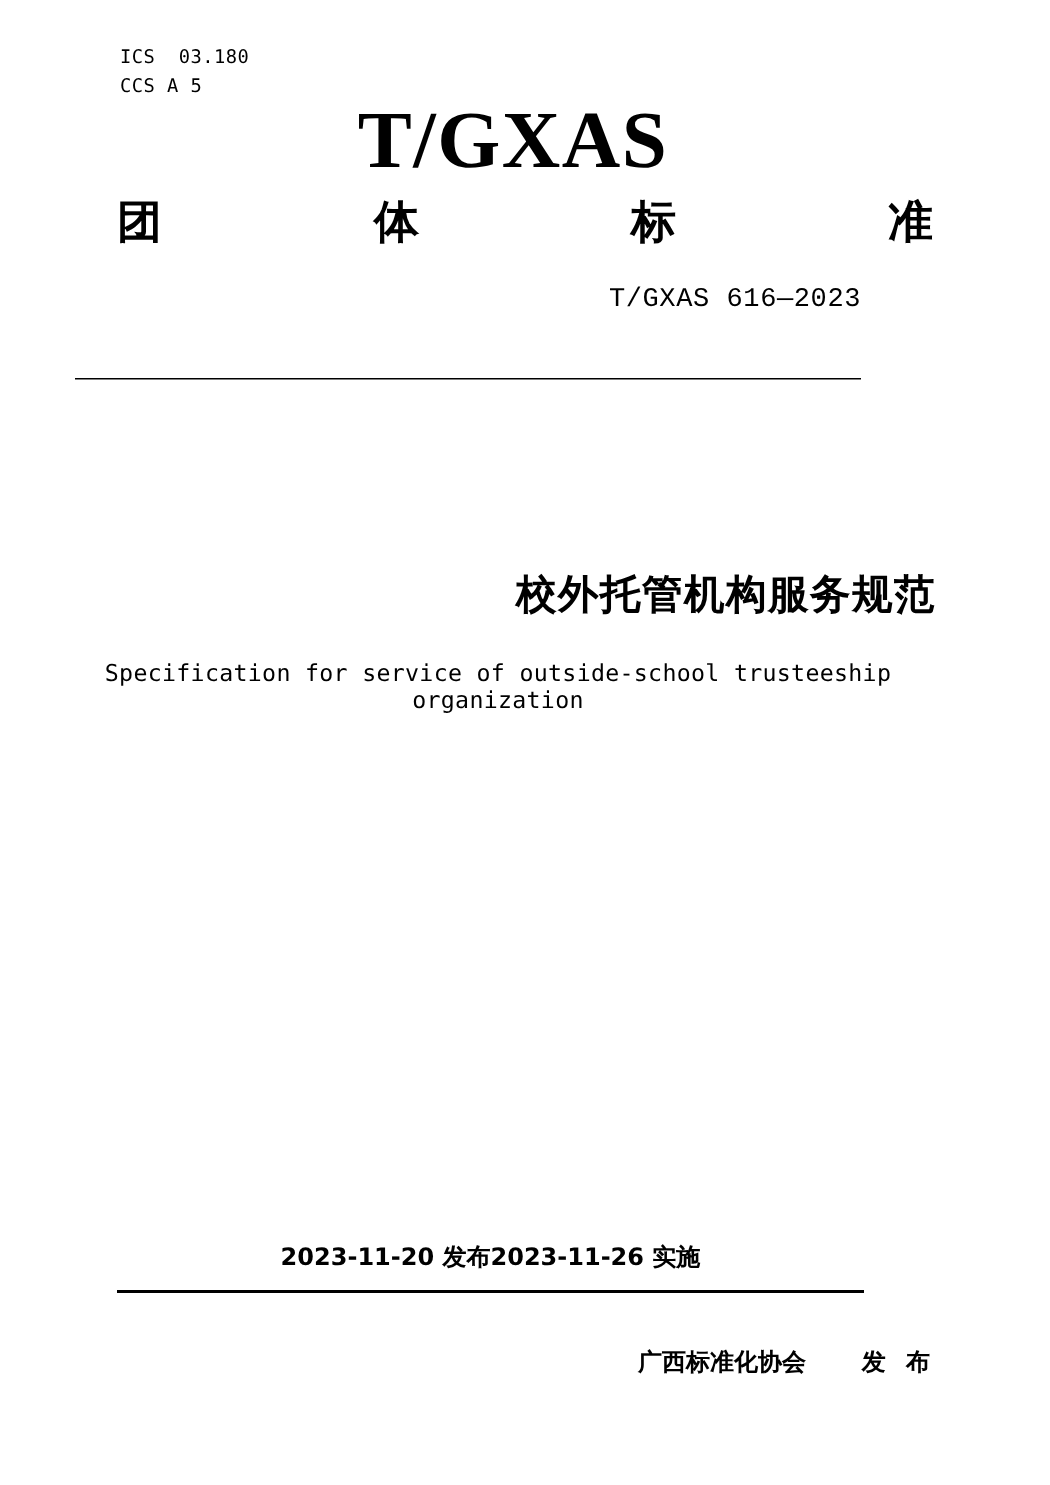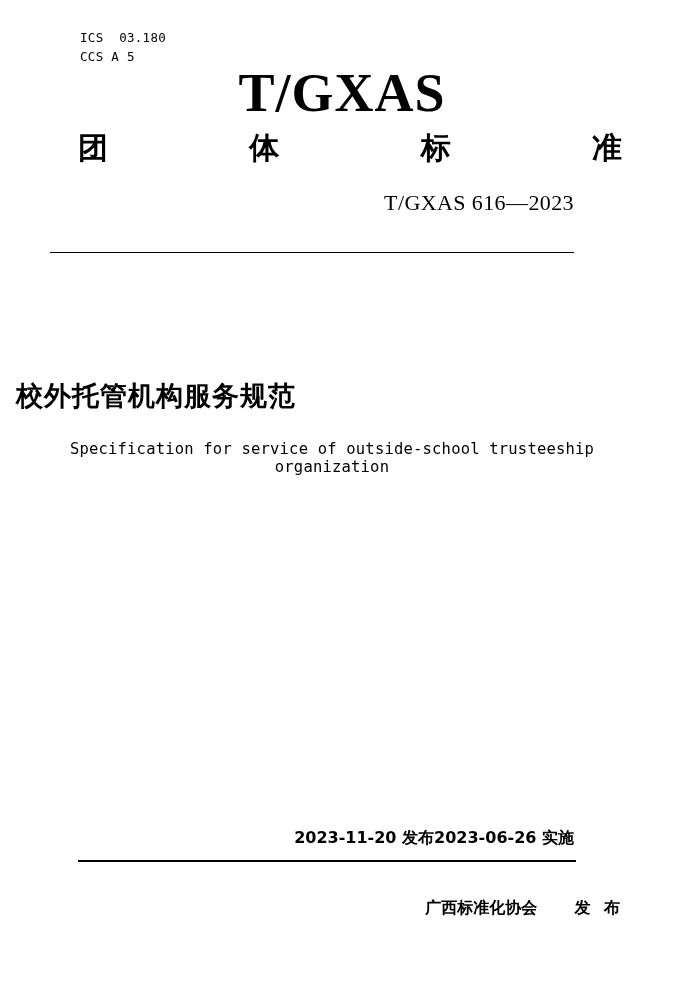--- a/index.html
+++ b/index.html
@@ -65,42 +65,42 @@
     font-size: 30px;
     letter-spacing: 0;
   }
   .tuanti span { display: inline-block; }
 
   
   .std-no {
     position: absolute;
     right: 50px;
     top: 190px;
-    font-family: Liberation Serif, serif;
-    font-size: 22px;
+    font-family: Liberation Mono, monospace;
+    font-size: 18px;
     letter-spacing: 0.4px;
   }
 
   
   .rule-top {
     position: absolute;
     left: 50px;
     right: 50px;
     top: 252px;
     height: 1px;
     background: #000;
   }
 
   
   .title-cn {
     position: absolute;
-    left: 16px;
+    left: 4px;
     right: 0;
     top: 378px;
-    text-align: left;
+    text-align: right;
     font-family: "DejaVu Sans", sans-serif;
     font-weight: bold;
     font-size: 27px;
     letter-spacing: 1px;
   }
   .title-en {
     position: absolute;
     left: 0;
     right: 0;
     top: 440px;
@@ -111,21 +111,21 @@
     margin-left: 40px;
   }
 
   
   .dates {
     position: absolute;
     left: 80px;
     right: 50px;
     top: 828px;
     display: flex;
-    justify-content: flex-end;
+    justify-content: center;
     font-family: "DejaVu Sans", sans-serif;
     font-weight: bold;
     font-size: 16px;
   }
   .rule-bottom {
     position: absolute;
     left: 78px;
     right: 48px;
     top: 860px;
     height: 2px;
@@ -169,21 +169,21 @@
 
   <div class="std-no">T/GXAS 616—2023</div>
 
   <div class="rule-top"></div>
 
   <div class="title-cn">校外托管机构服务规范</div>
   <div class="title-en">Specification for service of outside-school trusteeship organization</div>
 
   <div class="dates">
     <span>2023-11-20 发布</span>
-    <span>2023-06-26 实施</span>
+    <span>2023-11-26 实施</span>
   </div>
 
   <div class="rule-bottom"></div>
 
   <div class="publisher">
     <span>广西标准化协会</span>
     <span class="gap"></span>
     <span class="issue">发 布</span>
   </div>
 

